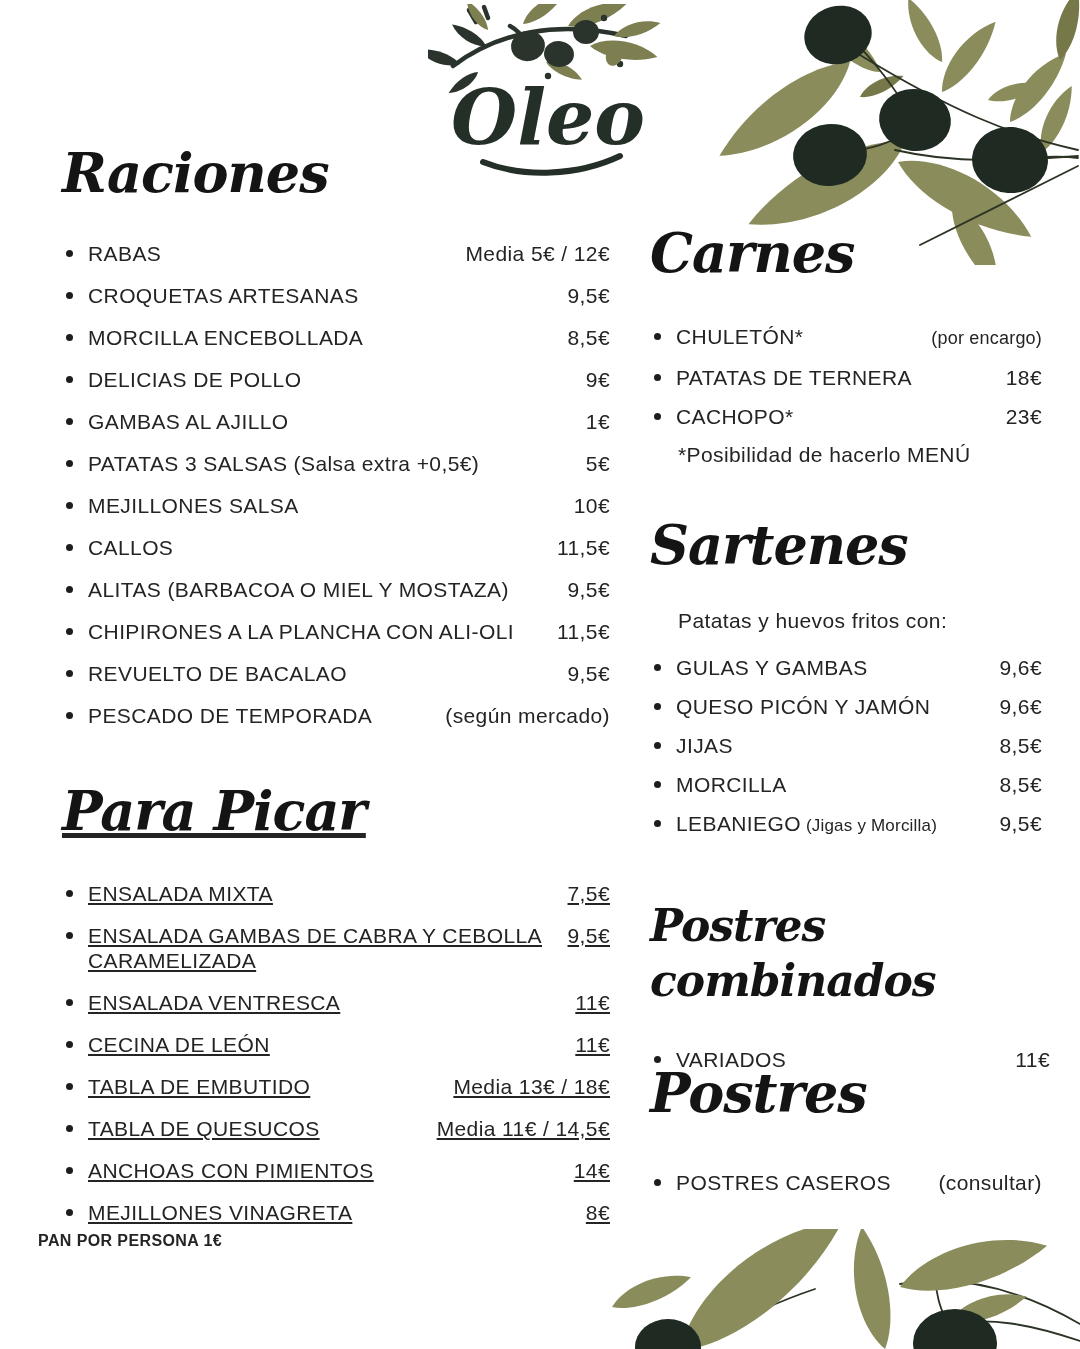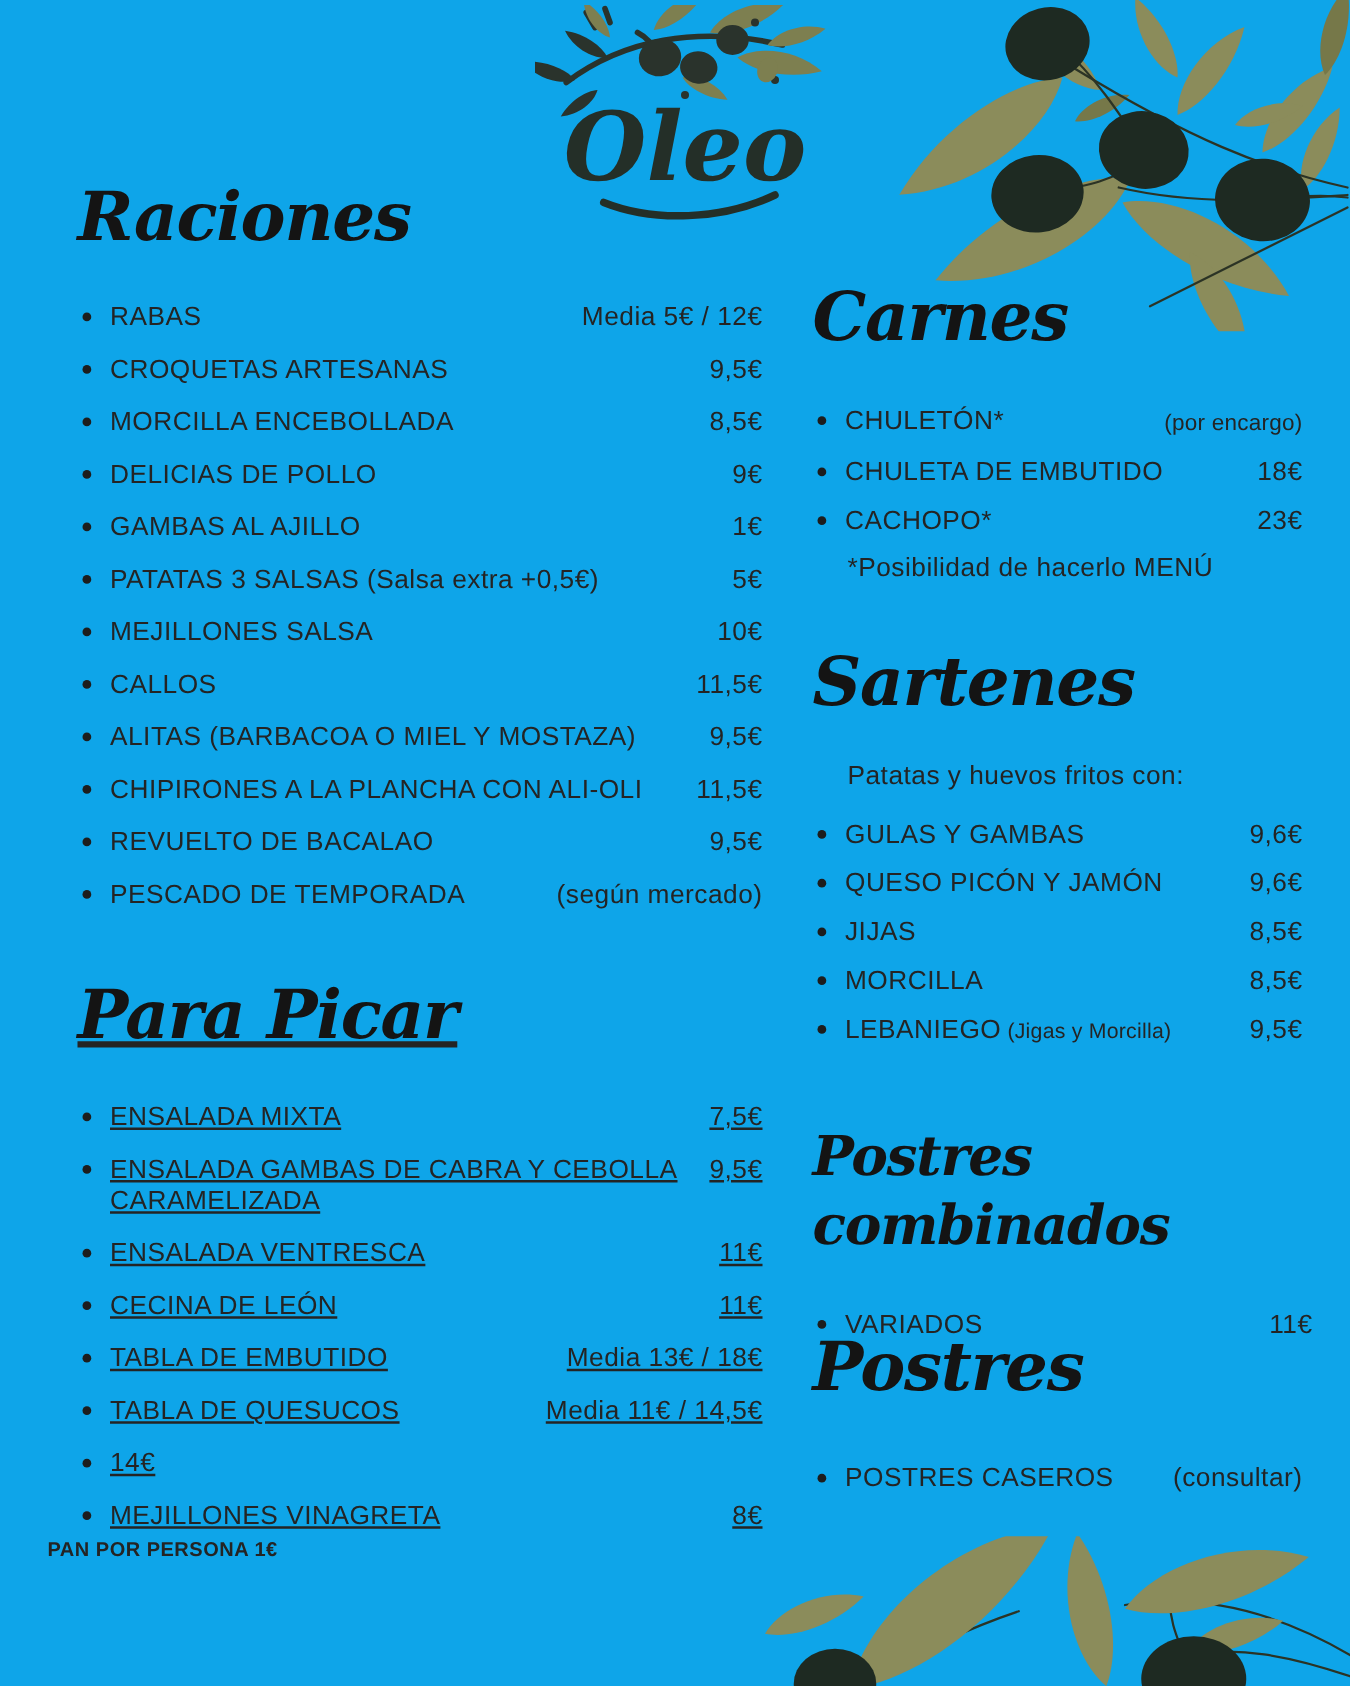--- a/index.html
+++ b/index.html
@@ -1,18 +1,18 @@
 <!DOCTYPE html>
 <html><head>
 <meta charset="utf-8">
 <style>
   html,body{margin:0;padding:0;background:#e8e6da;}
   .menu{
     position:relative;width:1080px;height:1349px;margin:0 auto;
-    background:#0ea5e9;overflow:hidden;
+    background:#ffffff;overflow:hidden;
     font-family:"Liberation Sans",sans-serif;color:#242424;
   }
   .deco{position:absolute;pointer-events:none;}
   .deco.top-right{top:0;right:0;}
   .deco.bottom-right{bottom:0;right:0;}
   .logo{position:absolute;left:428px;top:4px;width:244px;height:180px;}
   section{position:absolute;}
   .h1{
     font-family:"DejaVu Serif",serif;font-style:italic;font-weight:bold;
     color:#141414;font-size:54px;line-height:1.15;margin:0;letter-spacing:-1px;
@@ -231,41 +231,42 @@
           <span class="iname">TABLA DE EMBUTIDO</span>
           <span class="iprice">Media 13€ / 18€</span>
         </li>
         <li>
           <span class="bullet"></span>
           <span class="iname">TABLA DE QUESUCOS</span>
           <span class="iprice">Media 11€ / 14,5€</span>
         </li>
         <li>
           <span class="bullet"></span>
+          <span class="iname">ANCHOAS CON PIMIENTOS</span>
           <span class="iprice">14€</span>
         </li>
         <li>
           <span class="bullet"></span>
           <span class="iname">MEJILLONES VINAGRETA</span>
           <span class="iprice">8€</span>
         </li>
       </ul>
   </section>
 
   <section class="col-right" style="left:650px;top:222px;width:392px;">
     <h2 class="h1 gap-car">Carnes</h2>
     <ul class="items">
         <li>
           <span class="bullet"></span>
           <span class="iname">CHULETÓN*</span>
           <span class="iprice small">(por encargo)</span>
         </li>
         <li>
           <span class="bullet"></span>
-          <span class="iname">CHULETA DE EMBUTIDO</span>
+          <span class="iname">PATATAS DE TERNERA</span>
           <span class="iprice">18€</span>
         </li>
         <li>
           <span class="bullet"></span>
           <span class="iname">CACHOPO*</span>
           <span class="iprice">23€</span>
         </li>
       </ul>
     <div class="secnote">*Posibilidad de hacerlo MENÚ</div>
   </section>

